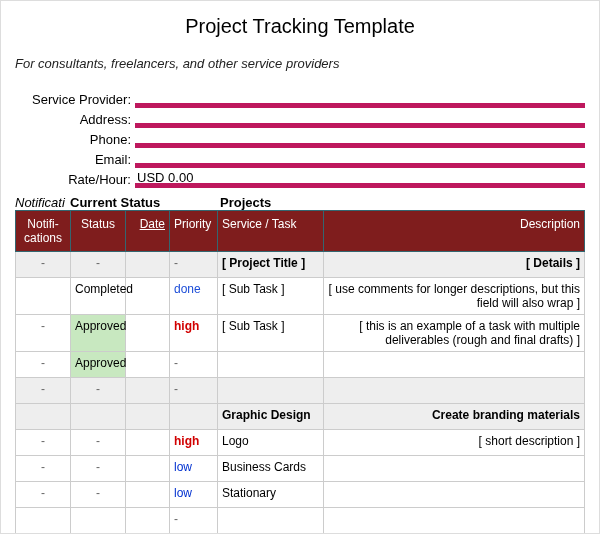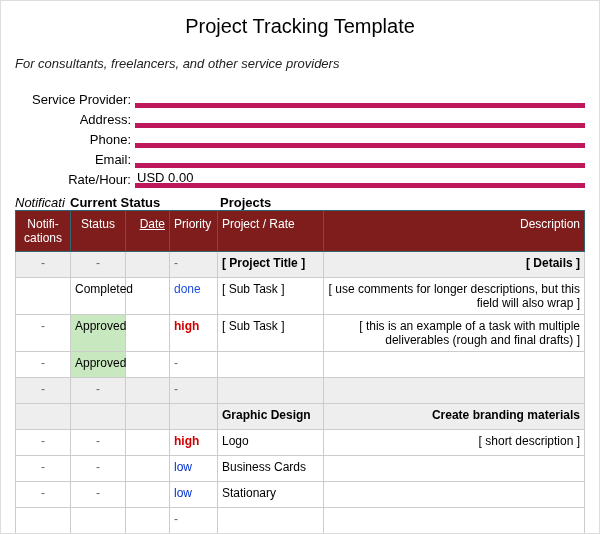--- a/index.html
+++ b/index.html
@@ -128,21 +128,21 @@
   <div class="gh-projects">Projects</div>
 </div>
 
 <table>
   <thead>
     <tr>
       <th class="col-notif">Notifi-cations</th>
       <th class="col-status">Status</th>
       <th class="col-date">Date</th>
       <th class="col-priority">Priority</th>
-      <th class="col-project">Project / Rate</th>
+      <th class="col-project">Service / Task</th>
       <th class="col-desc">Description</th>
     </tr>
   </thead>
   <tbody id="table-body">
       <tr class="row-section">
         <td class="col-notif"><span class="dash">-</span></td>
         <td class="col-status"><span class="dash">-</span></td>
         <td class="col-date"></td>
         <td class="col-priority"><span class="dash">-</span></td>
         <td class="col-project">[ Project Title ]</td>

